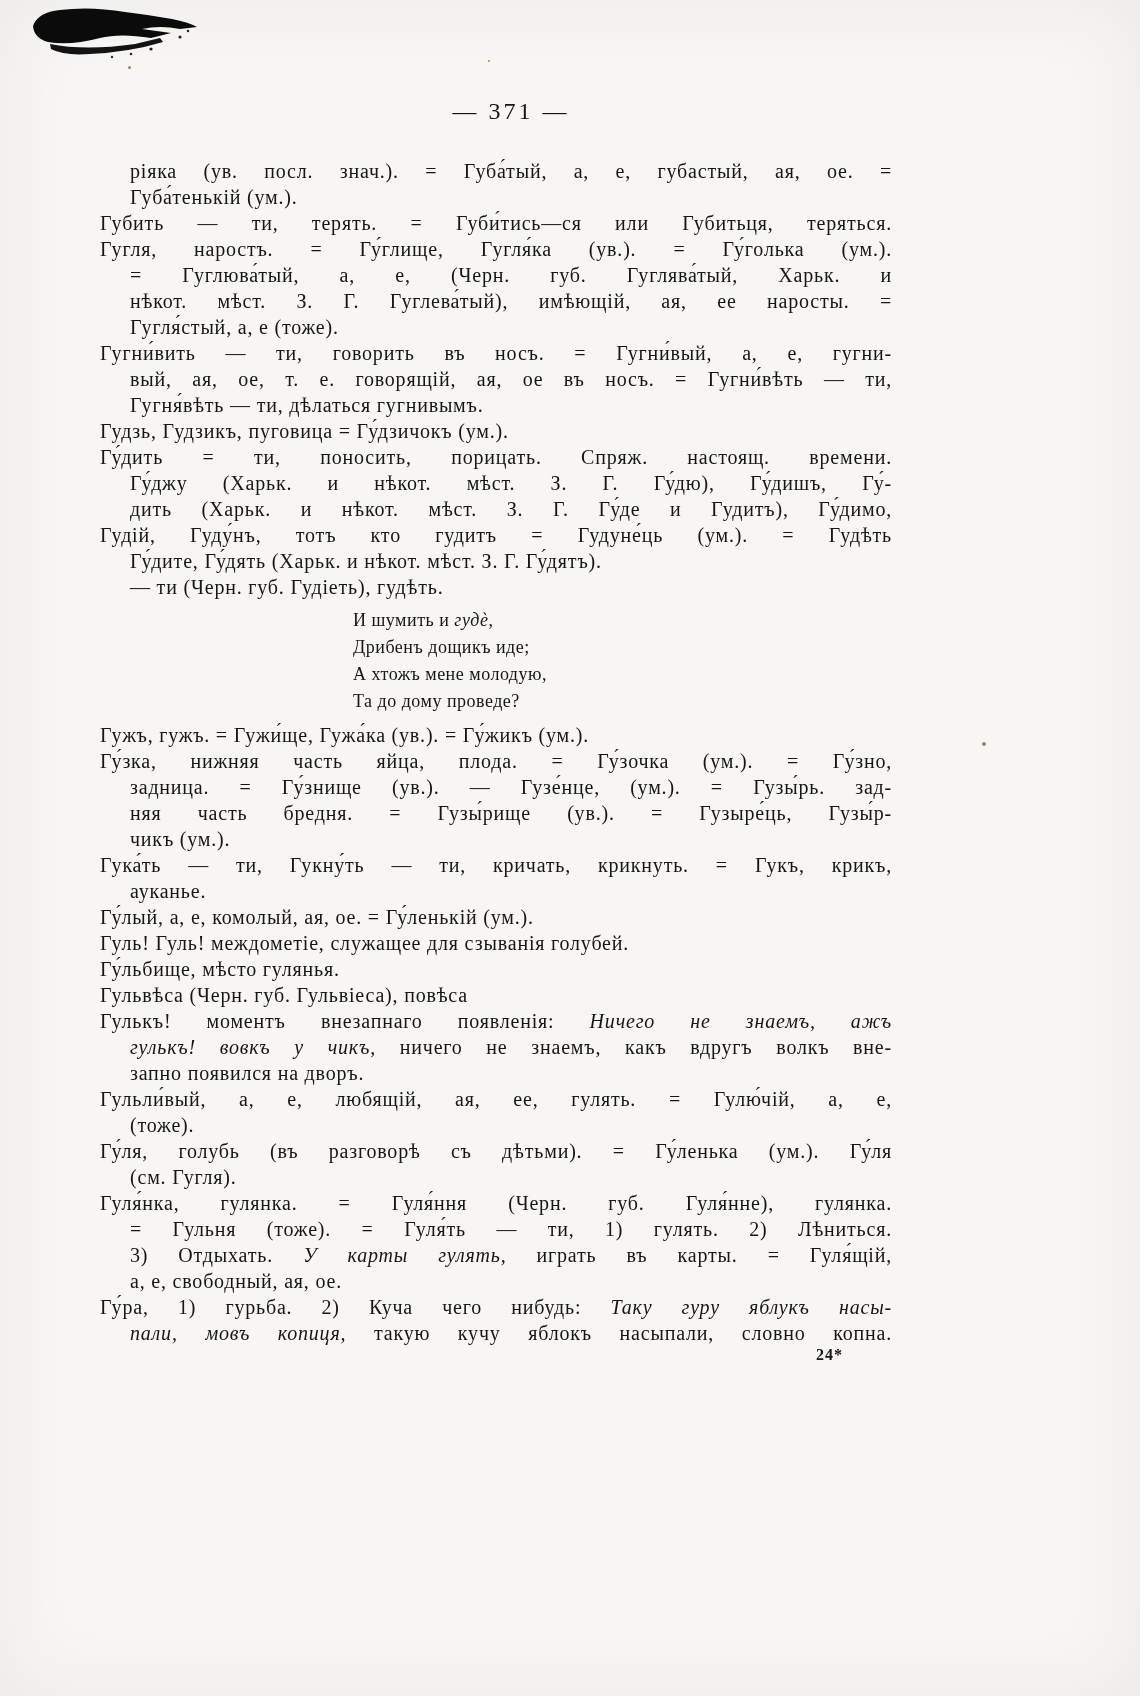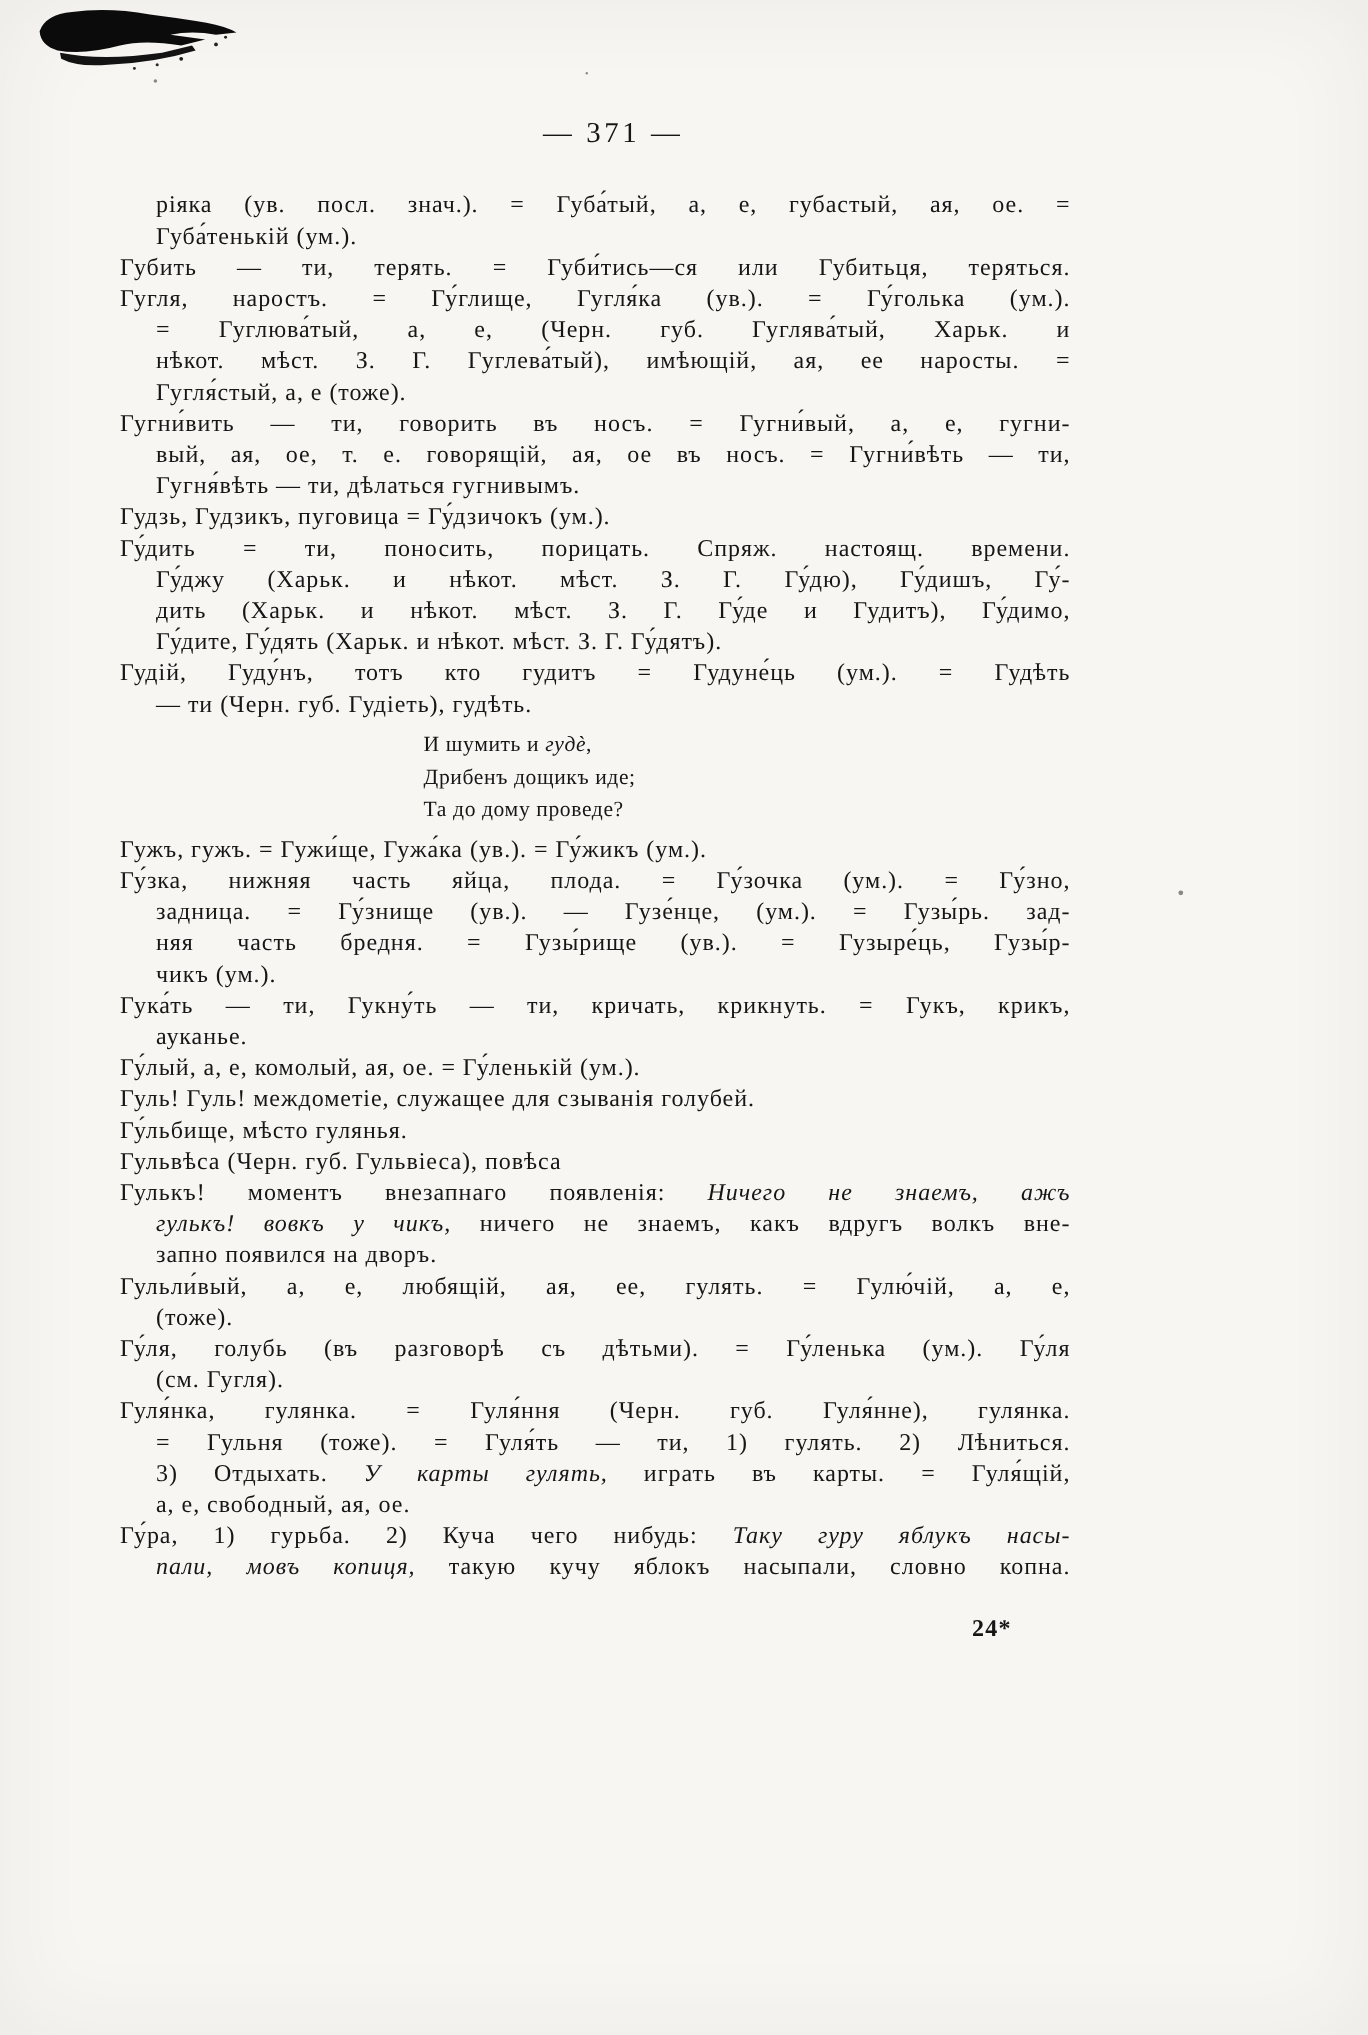--- a/index.html
+++ b/index.html
@@ -39,21 +39,21 @@
   }
   .line.vtop { margin-top: 7px; }
   .line.vbot { margin-bottom: 7px; }
   .it { font-style: italic; margin-top: 44px; }
   .signature {
     position: absolute;
     top: 1346px; left: 115px; width: 792px;
     padding-right: 64px;
     box-sizing: border-box;
     text-align: right;
-    font-size: 20px;
+    font-size: 16px;
     font-weight: bold;
     letter-spacing: 1px;
   }
   .ink-stain { position: absolute; left: 30px; top: 6px; }
   .speck {
     position: absolute; width: 4px; height: 4px;
     border-radius: 50%; background: #8a8880;
   }
 </style>
 </head>
@@ -86,25 +86,26 @@
     <div class="line ind just"><span class="rm">= Гуглюва́тый, а, е, (Черн. губ. Гуглява́тый, Харьк. и</span></div>
     <div class="line ind just"><span class="rm">нѣкот. мѣст. З. Г. Гуглева́тый), имѣющій, ая, ее наросты. =</span></div>
     <div class="line ind"><span class="rm">Гугля́стый, а, е (тоже).</span></div>
     <div class="line just"><span class="rm">Гугни́вить — ти, говорить въ носъ. = Гугни́вый, а, е, гугни-</span></div>
     <div class="line ind just"><span class="rm">вый, ая, ое, т. е. говорящій, ая, ое въ носъ. = Гугни́вѣть — ти,</span></div>
     <div class="line ind"><span class="rm">Гугня́вѣть — ти, дѣлаться гугнивымъ.</span></div>
     <div class="line"><span class="rm">Гудзь, Гудзикъ, пуговица = Гу́дзичокъ (ум.).</span></div>
     <div class="line just"><span class="rm">Гу́дить = ти, поносить, порицать. Спряж. настоящ. времени.</span></div>
     <div class="line ind just"><span class="rm">Гу́джу (Харьк. и нѣкот. мѣст. З. Г. Гу́дю), Гу́дишъ, Гу́-</span></div>
     <div class="line ind just"><span class="rm">дить (Харьк. и нѣкот. мѣст. З. Г. Гу́де и Гудитъ), Гу́димо,</span></div>
+    <div class="line just"><span class="rm">Гудій, Гуду́нъ, тотъ кто гудитъ = Гудуне́ць (ум.). = Гудѣть</span></div>
     <div class="line ind"><span class="rm">Гу́дите, Гу́дять (Харьк. и нѣкот. мѣст. З. Г. Гу́дятъ).</span></div>
-    <div class="line just"><span class="rm">Гудій, Гуду́нъ, тотъ кто гудитъ = Гудуне́ць (ум.). = Гудѣть</span></div>
     <div class="line ind"><span class="rm">— ти (Черн. губ. Гудіеть), гудѣть.</span></div>
     <div class="line verse vtop"><span class="rm">И шумить и </span><span class="it">гудѐ</span><span class="rm">,</span></div>
     <div class="line verse"><span class="rm">Дрибенъ дощикъ иде;</span></div>
+    <div class="line verse"><span class="rm">А хтожъ мене молодую,</span></div>
     <div class="line verse vbot"><span class="rm">Та до дому проведе?</span></div>
     <div class="line"><span class="rm">Гужъ, гужъ. = Гужи́ще, Гужа́ка (ув.). = Гу́жикъ (ум.).</span></div>
     <div class="line just"><span class="rm">Гу́зка, нижняя часть яйца, плода. = Гу́зочка (ум.). = Гу́зно,</span></div>
     <div class="line ind just"><span class="rm">задница. = Гу́знище (ув.). — Гузе́нце, (ум.). = Гузы́рь. зад-</span></div>
     <div class="line ind just"><span class="rm">няя часть бредня. = Гузы́рище (ув.). = Гузыре́ць, Гузы́р-</span></div>
     <div class="line ind"><span class="rm">чикъ (ум.).</span></div>
     <div class="line just"><span class="rm">Гука́ть — ти, Гукну́ть — ти, кричать, крикнуть. = Гукъ, крикъ,</span></div>
     <div class="line ind"><span class="rm">ауканье.</span></div>
     <div class="line"><span class="rm">Гу́лый, а, е, комолый, ая, ое. = Гу́ленькій (ум.).</span></div>
     <div class="line"><span class="rm">Гуль! Гуль! междометіе, служащее для сзыванія голубей.</span></div>

